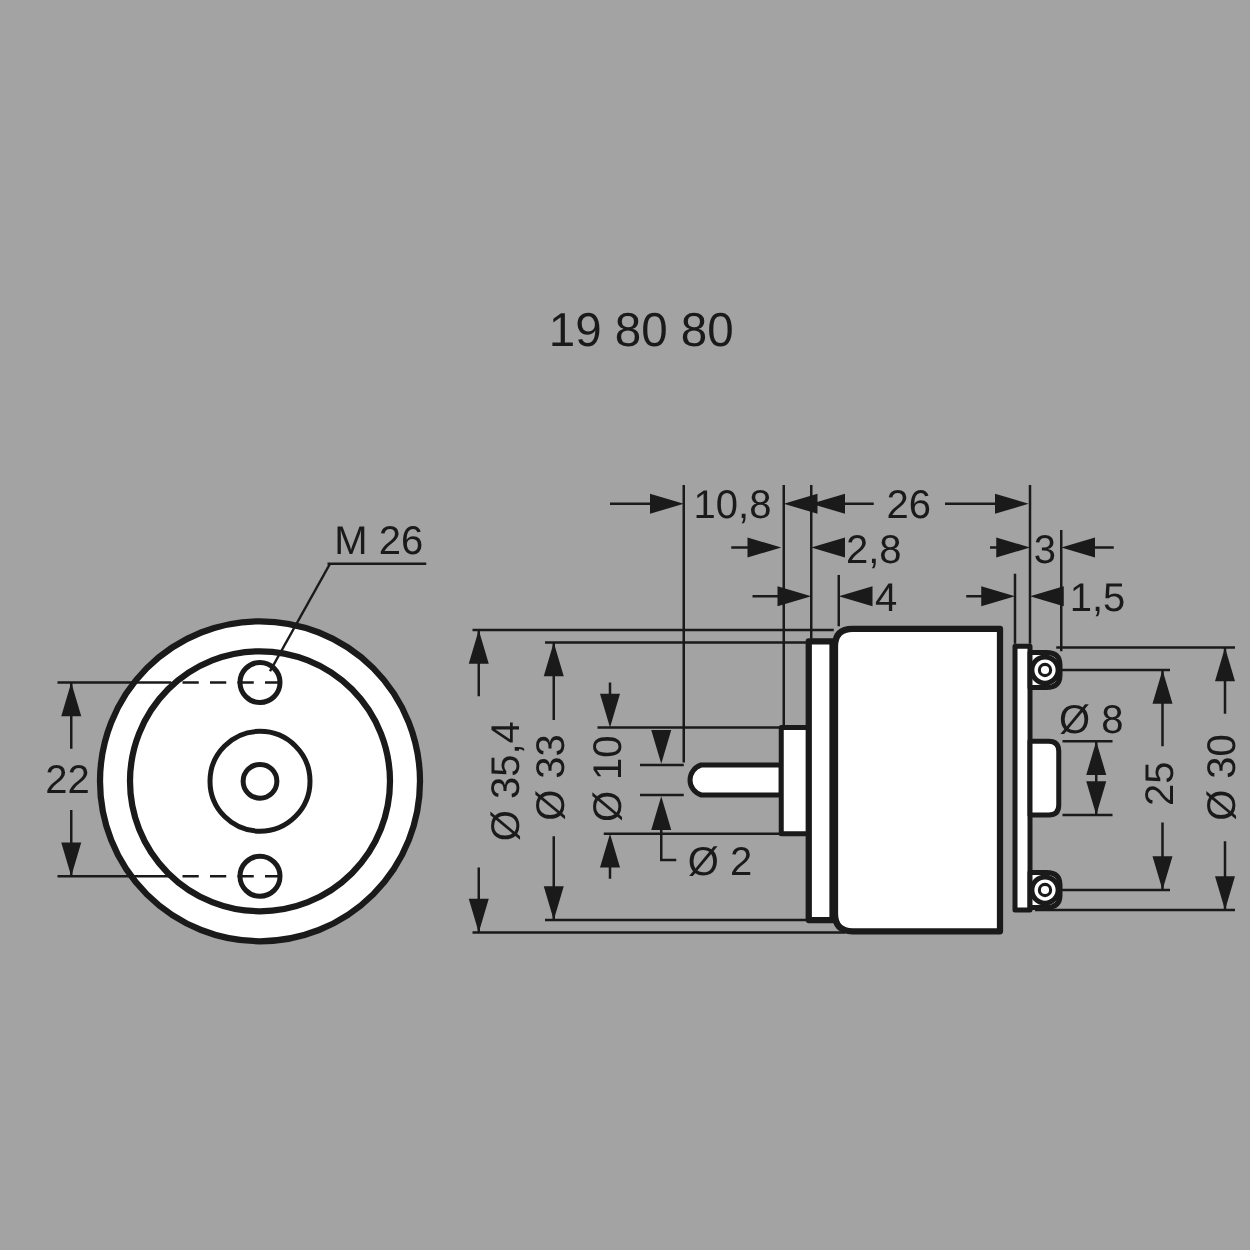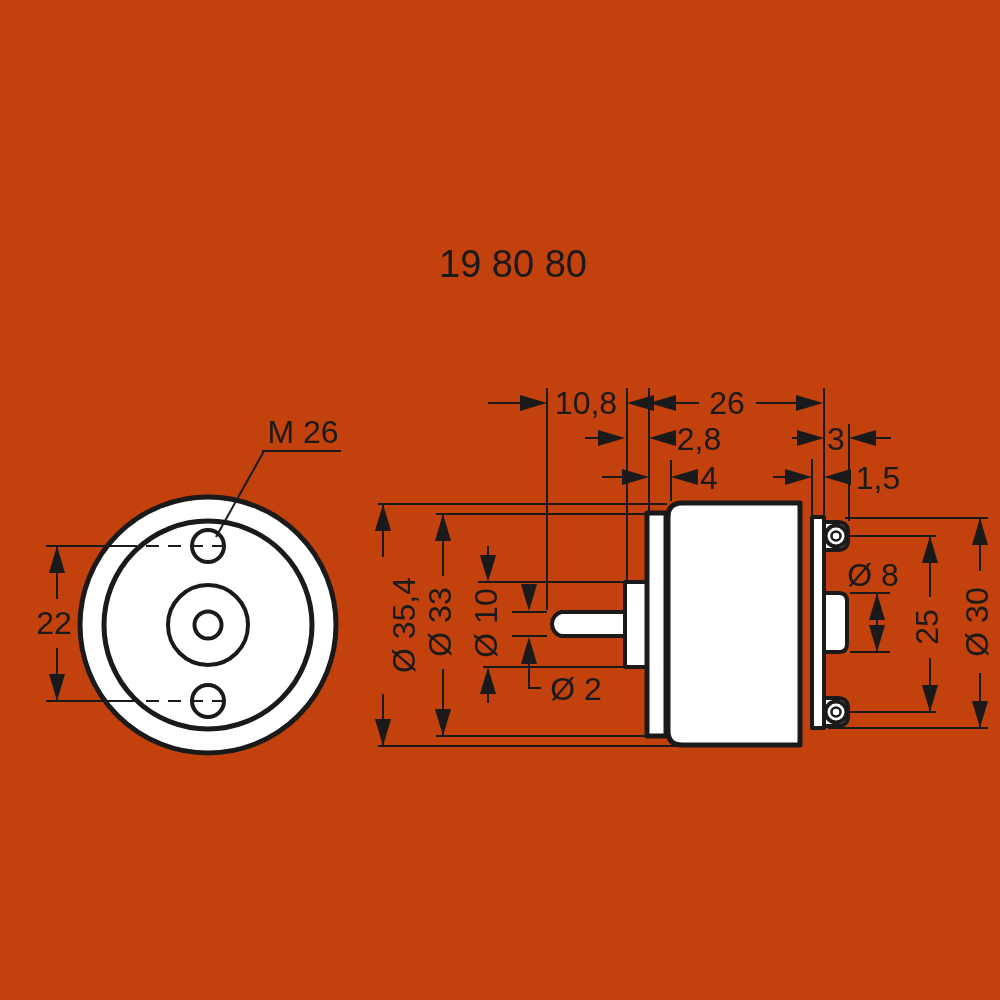--- a/index.html
+++ b/index.html
@@ -1,16 +1,16 @@
 <!DOCTYPE html>
 <html><head>
 <meta charset="utf-8">
 <style>
   html,body{margin:0;padding:0;background:#ffffff;}
-  .stage{width:1000px;height:1000px;background:#c2410c;position:relative;margin:0 auto;}
+  .stage{width:1000px;height:1000px;background:#a3a3a3;position:relative;margin:0 auto;}
   svg{display:block;}
   text{font-family:"Liberation Sans","DejaVu Sans",sans-serif;fill:#1a1a1a;}
   .dim-text{font-size:32px;}
   .title-text{font-size:38px;}
   .thin{stroke:#1a1a1a;stroke-width:2;fill:none;}
   .dash{stroke:#1a1a1a;stroke-width:2;fill:none;stroke-dasharray:13 9;}
   .part5{stroke:#1a1a1a;stroke-width:5;fill:#ffffff;stroke-linejoin:round;}
   .part4{stroke:#1a1a1a;stroke-width:4;fill:#ffffff;stroke-linejoin:round;}
   .part3{stroke:#1a1a1a;stroke-width:2.5;fill:#ffffff;}
   .arrow{fill:#1a1a1a;stroke:none;}

